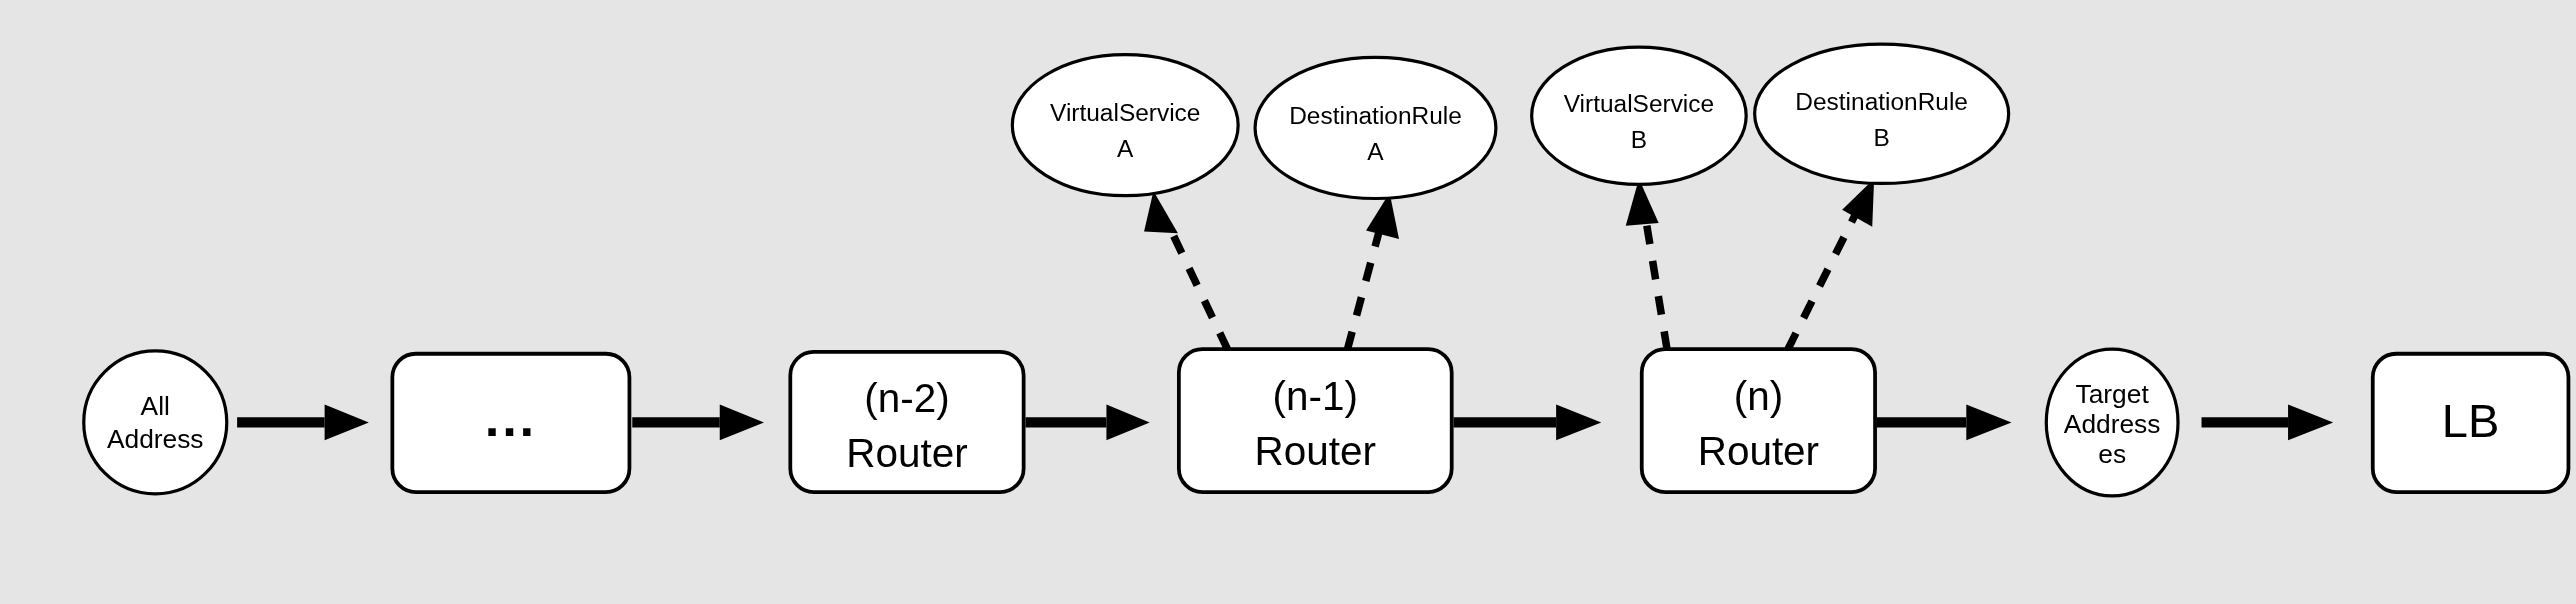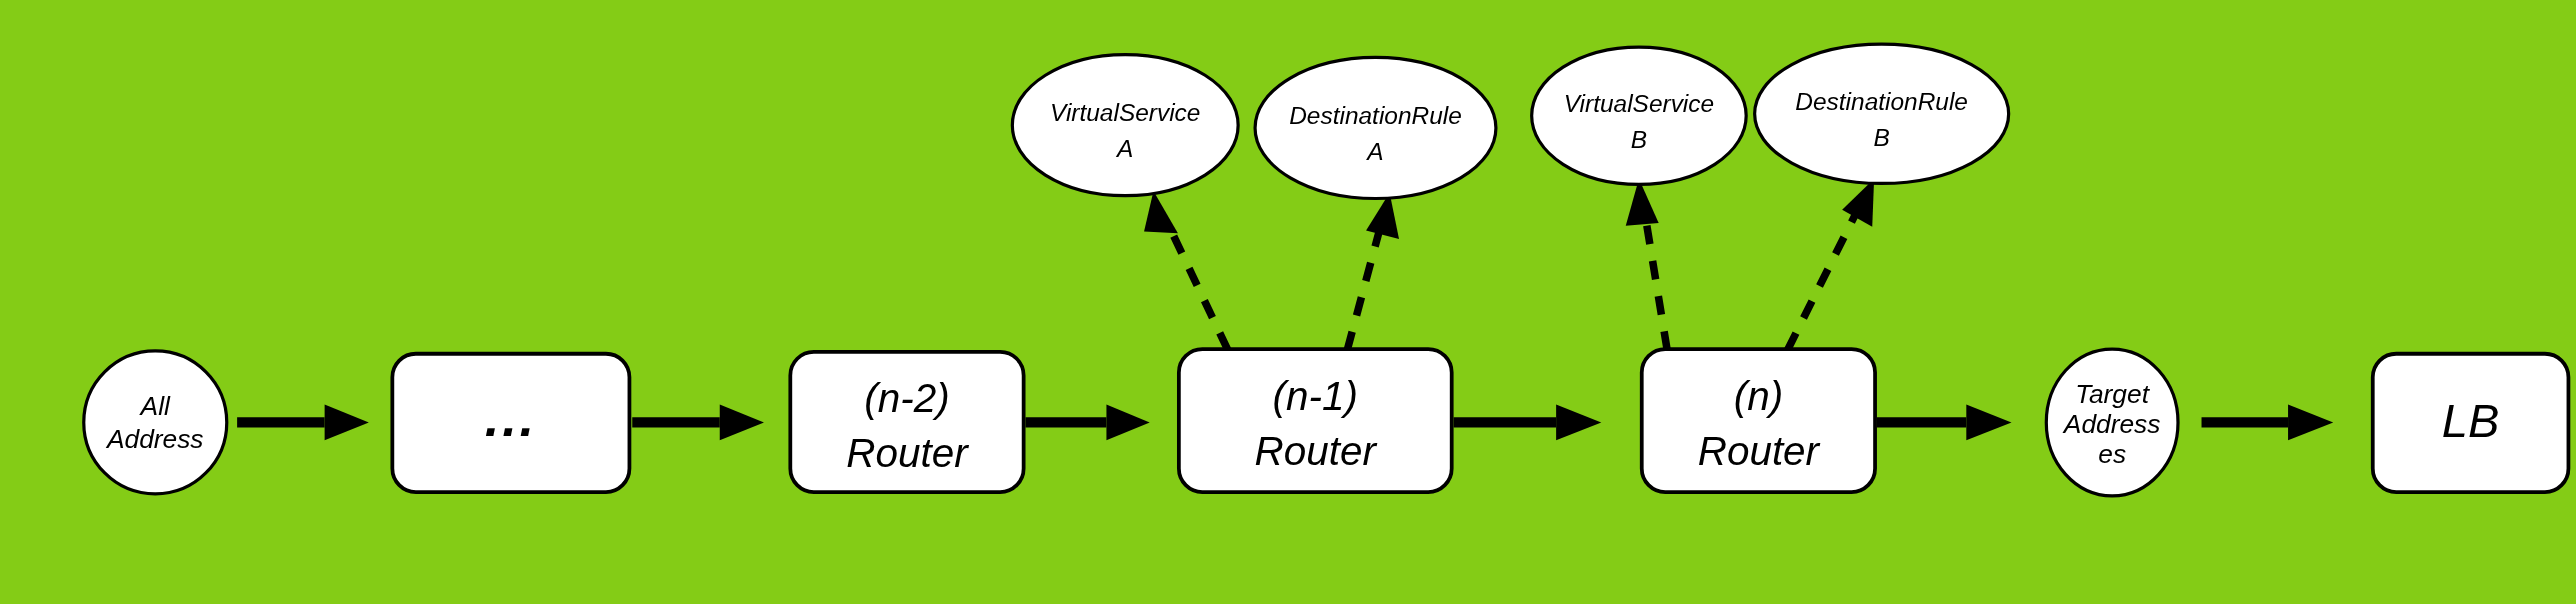--- a/index.html
+++ b/index.html
@@ -8,23 +8,22 @@
     padding: 0;
     background: #ffffff;
   }
   body {
     font-family: "Liberation Sans", sans-serif;
   }
   #canvas {
     position: relative;
     width: 2576px;
     height: 604px;
-    background: #84cc16;
+    background: #e5e5e5;
     overflow: hidden;
-    font-style: italic;
   }
   #diagram-svg {
     position: absolute;
     top: 0;
     left: 0;
     width: 2576px;
     height: 604px;
     display: block;
   }
   .node-shape {

